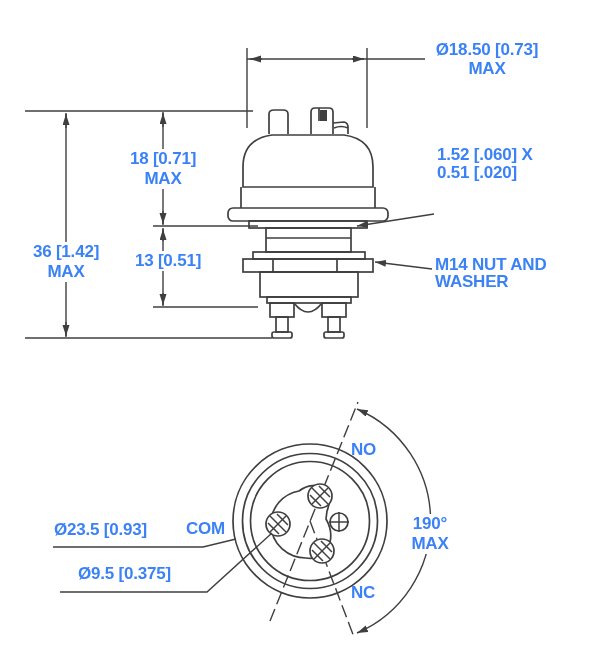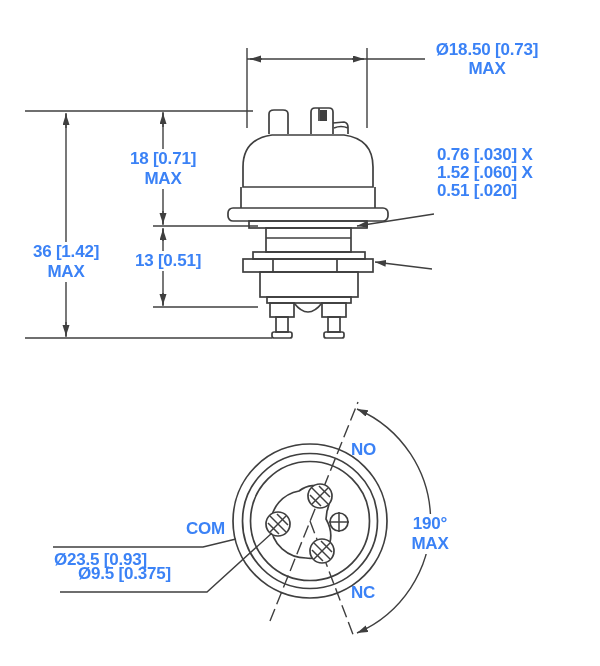--- a/index.html
+++ b/index.html
@@ -151,31 +151,34 @@
   <div class="lbl center onl" style="left:22px;top:205px;width:88px;margin-top:37px;">
     <div>36 [1.42]</div>
     <div>MAX</div>
   </div>
 
   <div class="lbl center onl" style="left:124px;top:251px;width:88px;">
     <div>13 [0.51]</div>
   </div>
 
   <div class="lbl" style="left:437px;top:146px;line-height:18px;">
-    <div>0.76 [.030] X</div>
     <div>1.52 [.060] X</div>
     <div>0.51 [.020]</div>
   </div>
 
+  <div class="lbl" style="left:435px;top:256px;line-height:17px;">
+    <div>M14 NUT AND</div>
+    <div>WASHER</div>
+  </div>
 
   <div class="lbl" style="left:186px;top:477px;margin-top:42px;">COM</div>
   <div class="lbl" style="left:351px;top:440px;">NO</div>
   <div class="lbl" style="left:351px;top:583px;">NC</div>
 
-  <div class="lbl" style="left:54px;top:520px;margin-top:30px;">Ø23.5 [0.93]</div>
+  <div class="lbl" style="left:54px;top:520px;">Ø23.5 [0.93]</div>
   <div class="lbl" style="left:78px;top:564px;">Ø9.5 [0.375]</div>
 
   <div class="lbl center onl" style="left:398px;top:514px;width:64px;">
     <div>190°</div>
     <div>MAX</div>
   </div>
 
 </div>
 
 </body></html>

